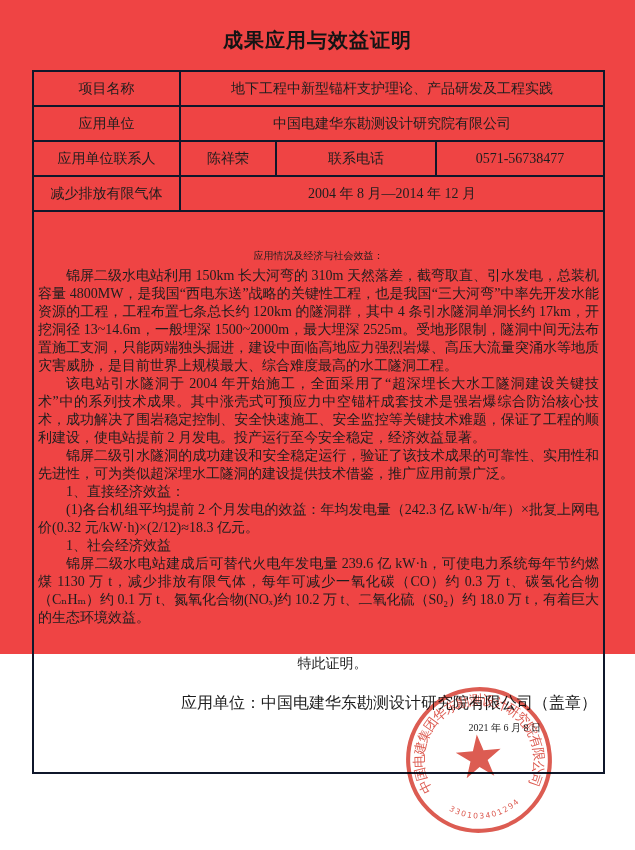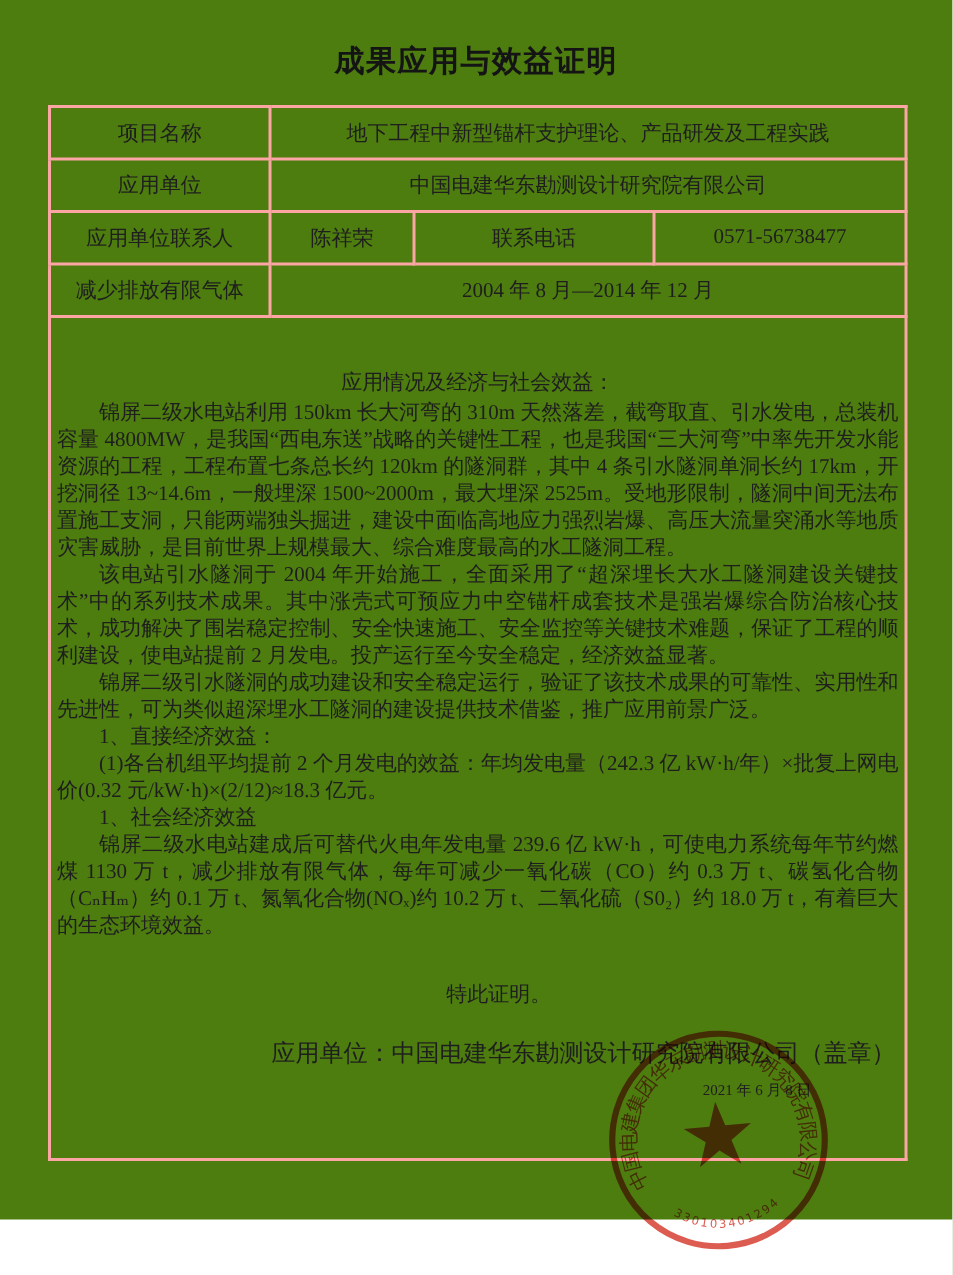--- a/index.html
+++ b/index.html
@@ -4,55 +4,55 @@
 <style>
   * { margin: 0; padding: 0; box-sizing: border-box; }
   html, body { background: #ffffff; }
   body {
     width: 635px; height: 850px;
     font-family: "Liberation Serif", "DejaVu Serif", serif;
     color: #1e1e1e;
     position: relative;
     overflow: hidden;
   }
-  .page { position: relative; width: 635px; height: 813px; background: #4d7c0f; }
+  .page { position: relative; width: 635px; height: 654px; background: #ef4444; }
 
   .doc-title {
     position: absolute; top: 27px; left: 0; width: 100%;
     text-align: center;
     font-size: 20px; font-weight: bold;
     letter-spacing: 1px;
     color: #141414;
   }
 
   table.info-table {
     position: absolute; left: 32px; top: 70px;
     width: 571px;
     border-collapse: collapse;
     table-layout: fixed;
   }
   table.info-table td {
-    border: 2px solid #fca5a5;
+    border: 2px solid #0f172a;
     font-size: 14px;
     text-align: center;
     vertical-align: middle;
     padding: 0 4px;
     color: #1e1e1e;
   }
   tr.hrow { height: 35px; }
   td.bold-val { font-weight: bold; }
 
   td.body-cell {
     height: 562px;
     vertical-align: top;
     text-align: left;
     padding: 5px 9px 0 7px;
   }
   .body-cell .heading {
-    font-size: 14px; line-height: 22.4px; text-indent: 0;
+    font-size: 10px; line-height: 22.4px; text-indent: 0;
   }
   .body-cell p {
     font-size: 14px; line-height: 18px;
     text-indent: 2em;
     text-align: justify;
     margin: 0;
   }
   .closing {
     font-size: 14px; line-height: 22.4px;
     text-indent: 2em;

